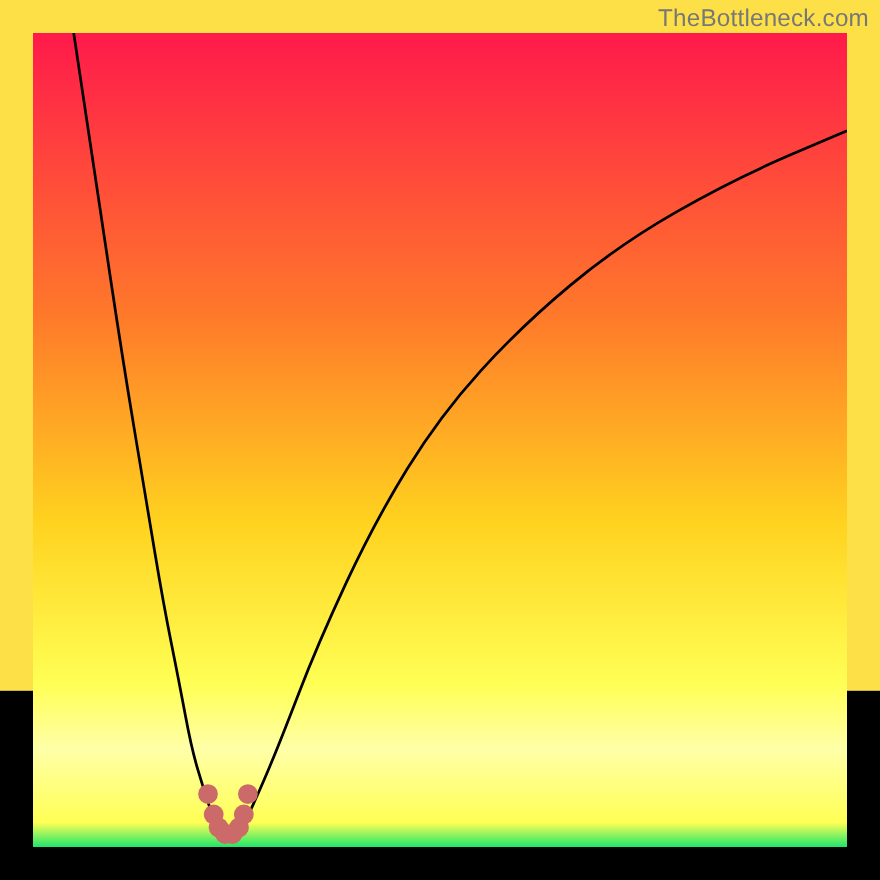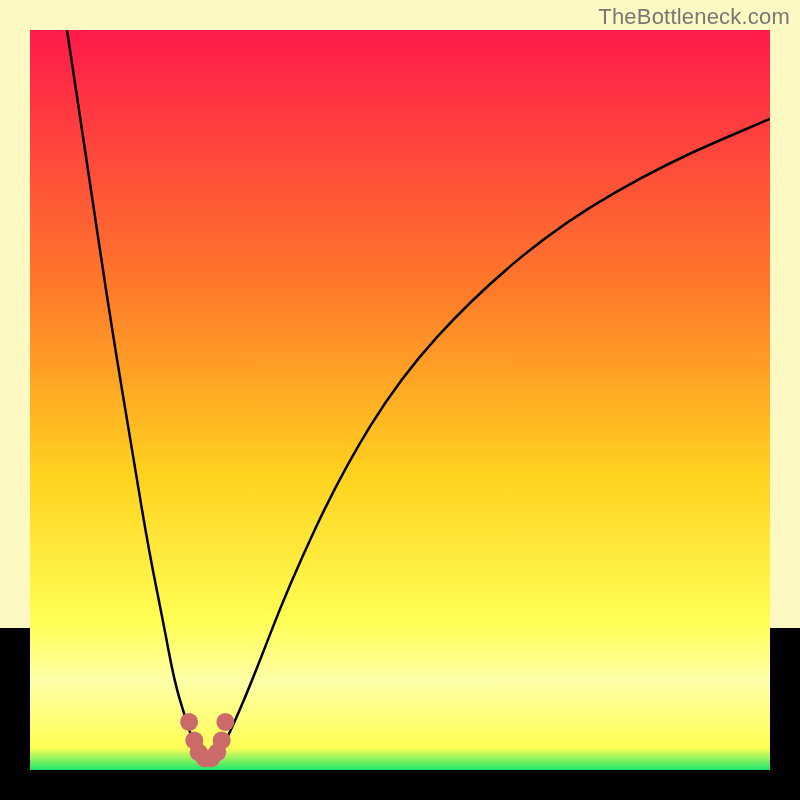--- a/index.html
+++ b/index.html
@@ -10,21 +10,21 @@
     overflow: hidden;
     background: #000;
     font-family: Arial, Helvetica, sans-serif;
   }
   .frame {
     position: absolute;
     left: 0;
     top: 0;
     width: 800px;
     height: 628px;
-    background: #fef9c3;
+    background: #fde047;
   }
   .plot {
     position: absolute;
     left: 30px;
     top: 30px;
     width: 740px;
     height: 740px;
   }
   .watermark {
     position: absolute;

